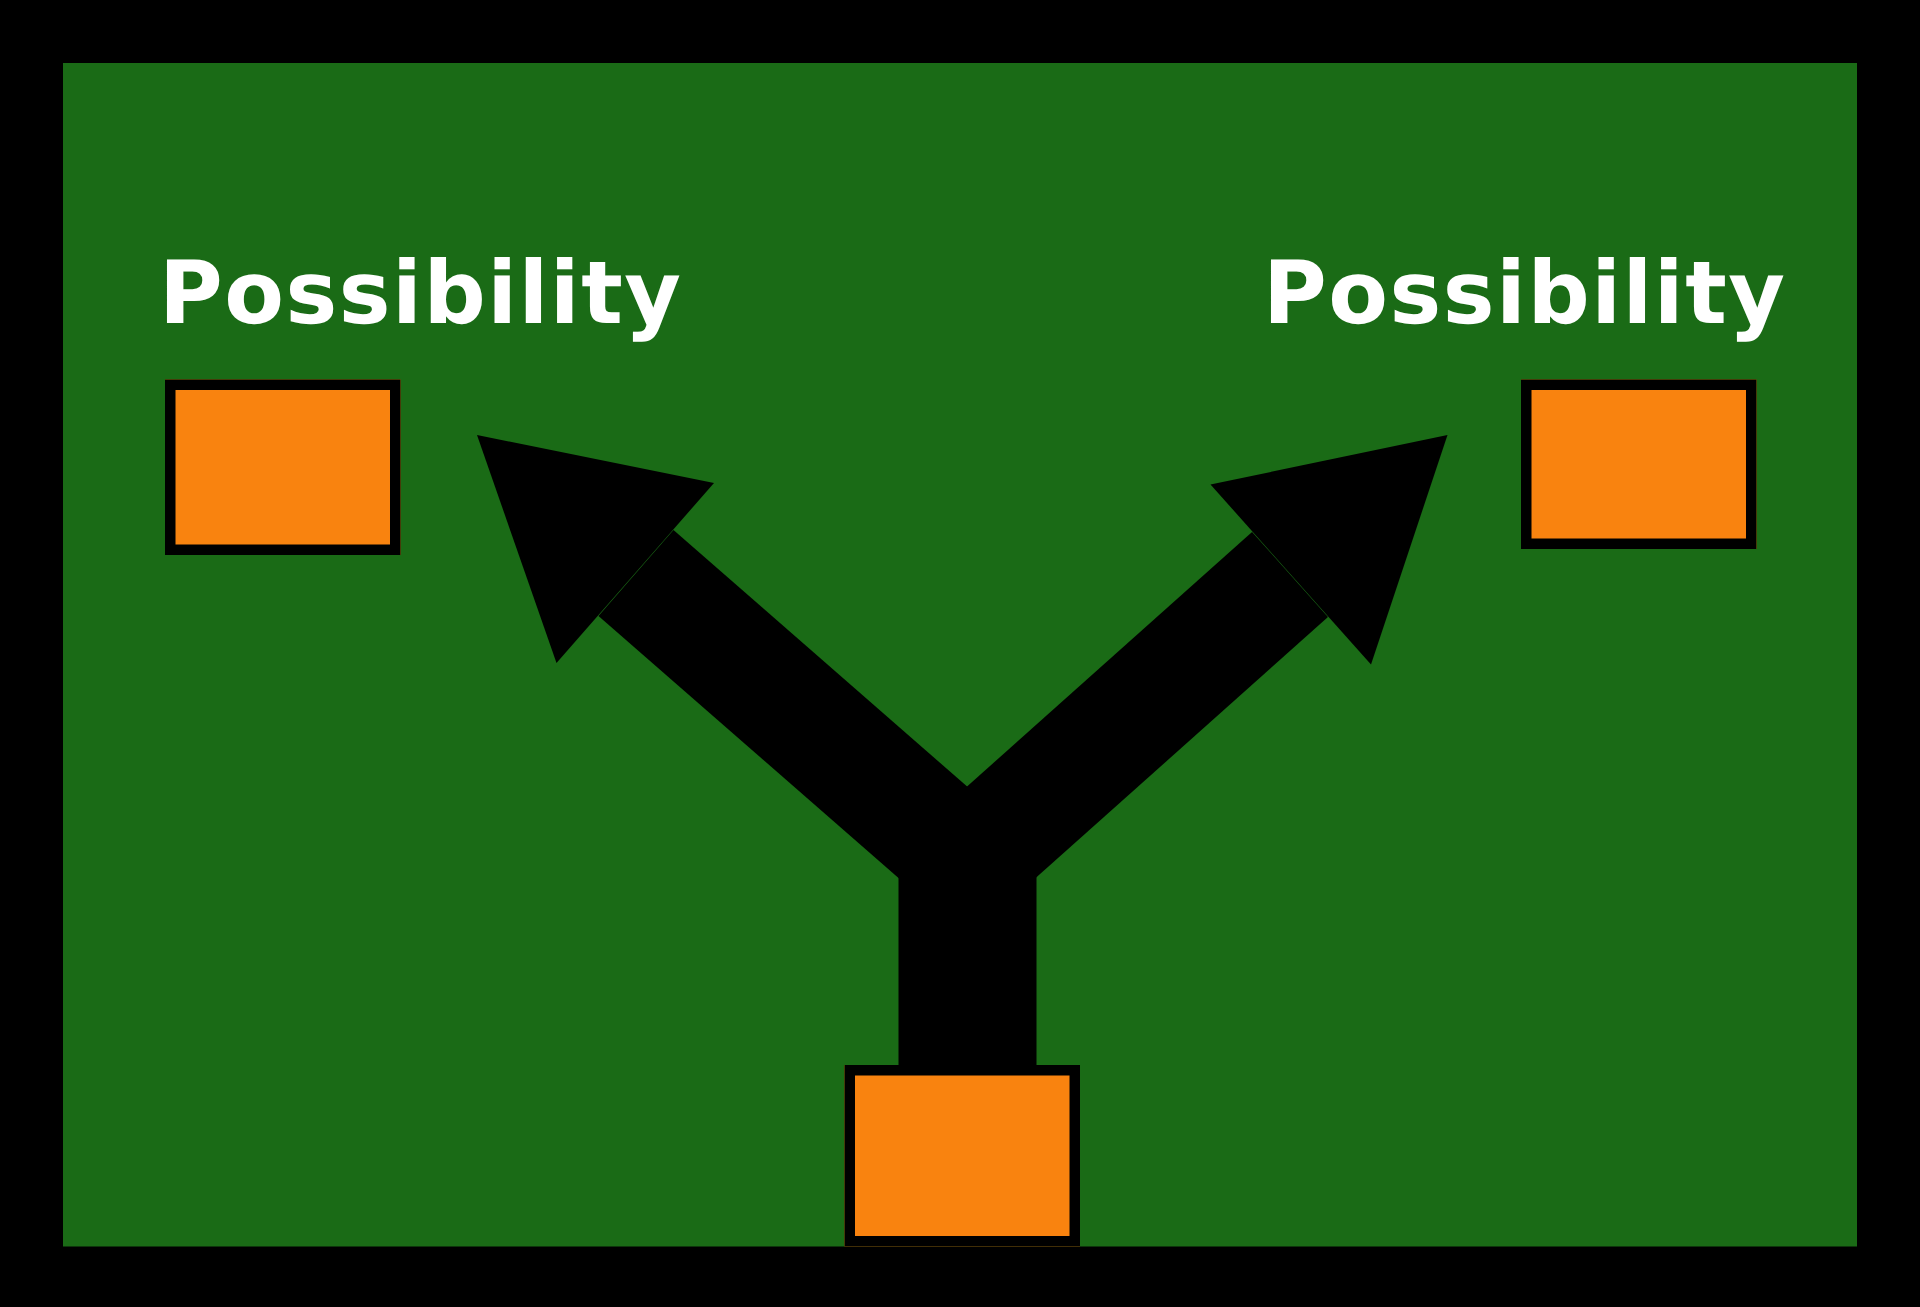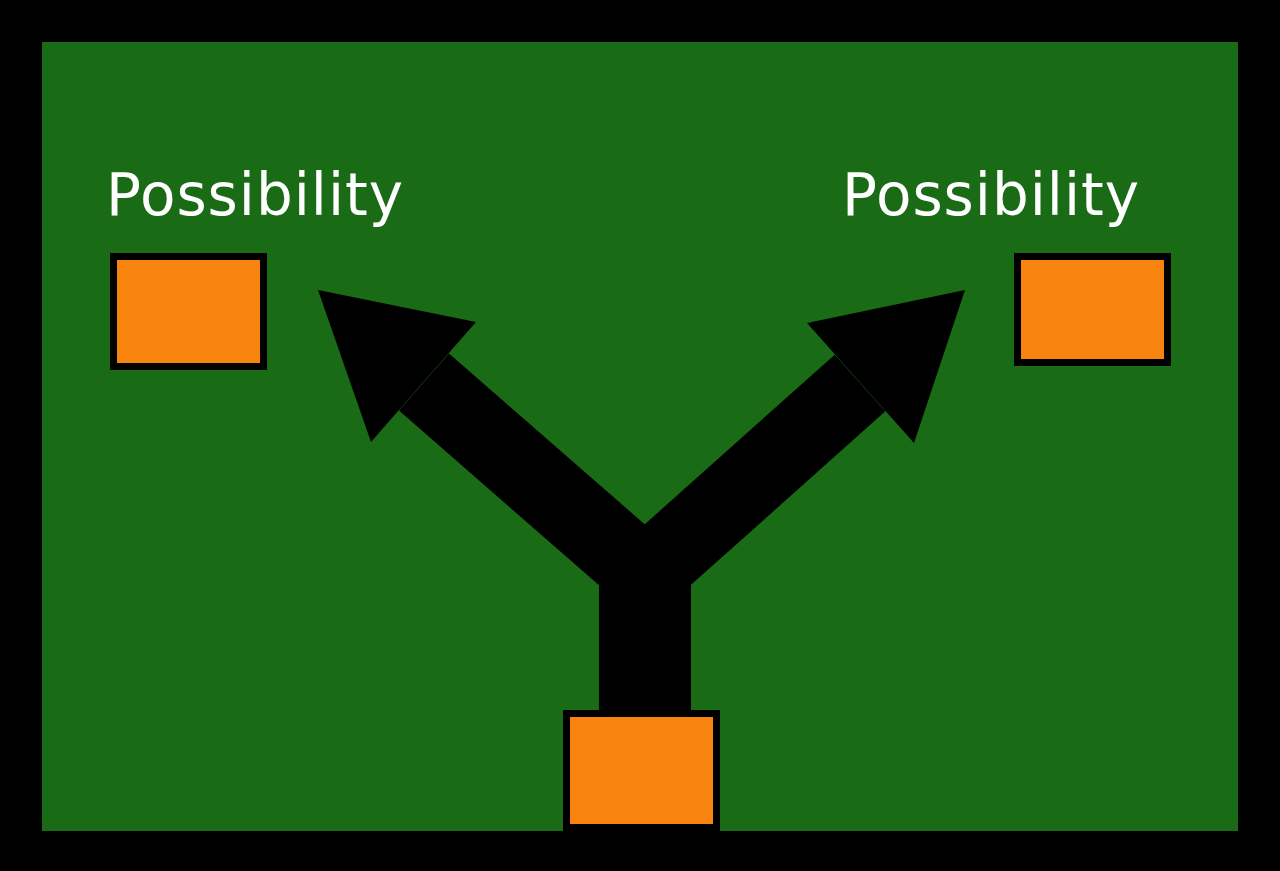--- a/index.html
+++ b/index.html
@@ -32,21 +32,21 @@
     left: 0;
     top: 0;
     width: 1280px;
     height: 871px;
     pointer-events: none;
   }
 
   .possibility-label {
     position: absolute;
     color: #ffffff;
-    font-weight: normal;
+    font-weight: bold;
     font-size: 58px;
     letter-spacing: 1px;
     white-space: nowrap;
     line-height: 1;
   }
 
   .label-left  { left: 106px; top: 166px; }
   .label-right { left: 842px; top: 166px; }
 
   .orange-box {

